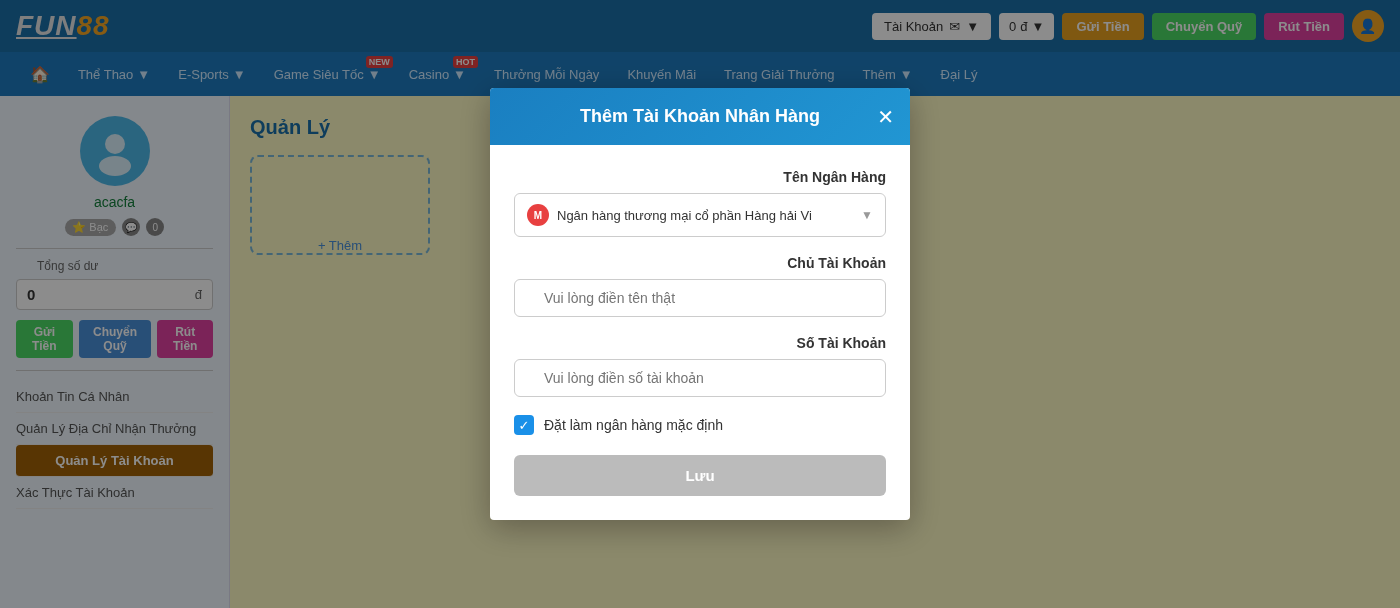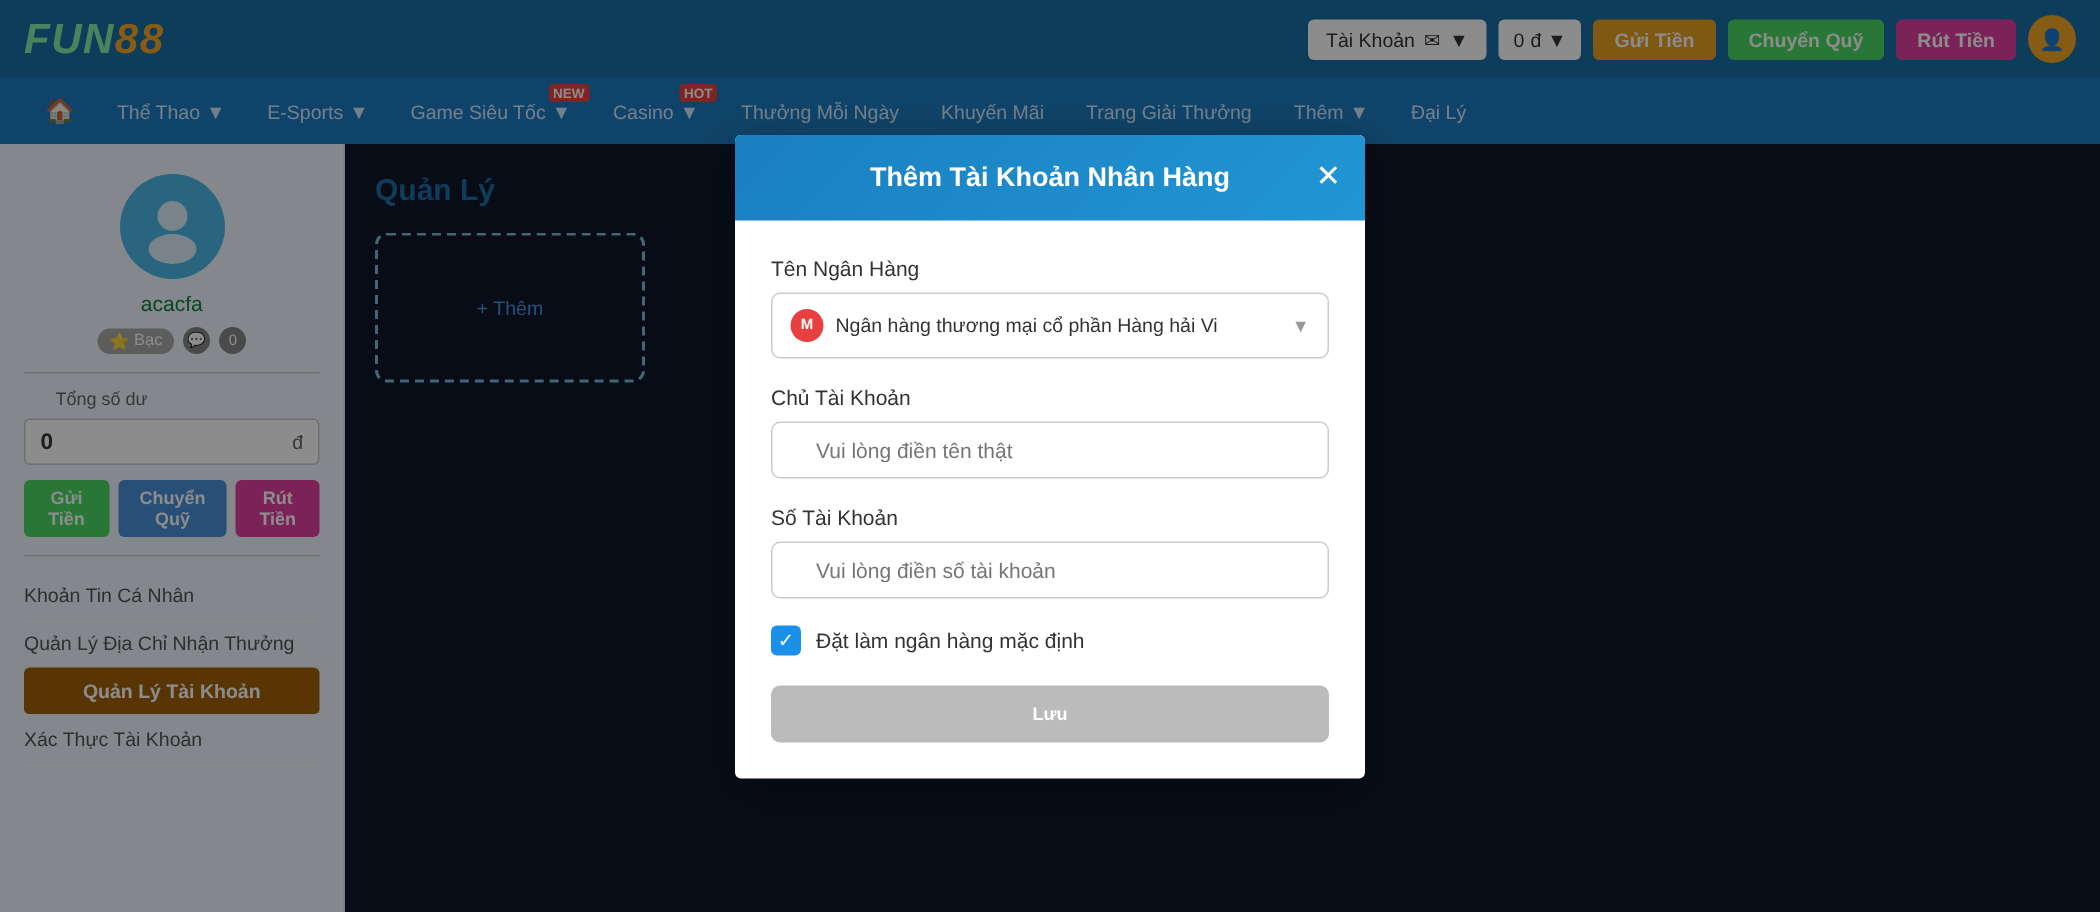--- a/index.html
+++ b/index.html
@@ -17,21 +17,21 @@
       z-index: 1;
     }
     .logo {
       color: #fff;
       font-size: 28px;
       font-weight: 900;
       font-style: italic;
       letter-spacing: 1px;
       margin-right: 16px;
     }
-    .logo span.fun { color: #86efac; }
+    .logo span.fun { color: #e5e5e5; text-decoration: underline; }
     .logo span.num { color: #f5a623; }
     .topbar-right {
       margin-left: auto;
       display: flex;
       align-items: center;
       gap: 8px;
     }
     .tai-khoan-btn {
       background: #fff;
       border: none;
@@ -248,37 +248,37 @@
       color: #fff;
       border-radius: 4px;
       padding: 8px 10px;
       text-align: center;
       font-weight: bold;
     }
 
     
     .content-area {
       flex: 1;
-      background: #0f172a;
+      background: #fef9c3;
       padding: 20px;
       position: relative;
     }
     .content-title {
       font-size: 20px;
       font-weight: bold;
       color: #1a6fa8;
       margin-bottom: 16px;
     }
     .add-bank-card {
       border: 2px dashed #7bb8d8;
       border-radius: 8px;
       width: 180px;
       height: 100px;
       display: flex;
-      align-items: center;
+      align-items: flex-end;
       justify-content: center;
       color: #4a90d9;
       font-size: 13px;
       cursor: pointer;
     }
 
     
     .overlay {
       position: fixed;
       top: 0; left: 0;
@@ -326,23 +326,24 @@
       cursor: pointer;
       line-height: 1;
     }
     .modal-body {
       padding: 24px;
     }
     .form-group { margin-bottom: 18px; }
     .form-label {
       display: block;
       font-size: 14px;
-      font-weight: normal;
+      font-weight: bold;
       color: #333;
       margin-bottom: 8px;
+      text-align: right;
     }
     .form-select {
       width: 100%;
       border: 1px solid #ccc;
       border-radius: 6px;
       padding: 10px 12px;
       font-size: 14px;
       color: #333;
       background: #fff;
       cursor: pointer;
@@ -396,21 +397,21 @@
       font-size: 14px;
       color: #333;
     }
     .luu-btn {
       width: 100%;
       background: #bbb;
       color: #fff;
       border: none;
       border-radius: 6px;
       padding: 12px;
-      font-size: 12px;
+      font-size: 15px;
       font-weight: bold;
       cursor: pointer;
     }
   </style>
 </head>
 <body>
 
 <div class="topbar">
   <div class="logo">
     <span class="fun">FUN</span><span class="num" style="color:#f5a623;">88</span>

